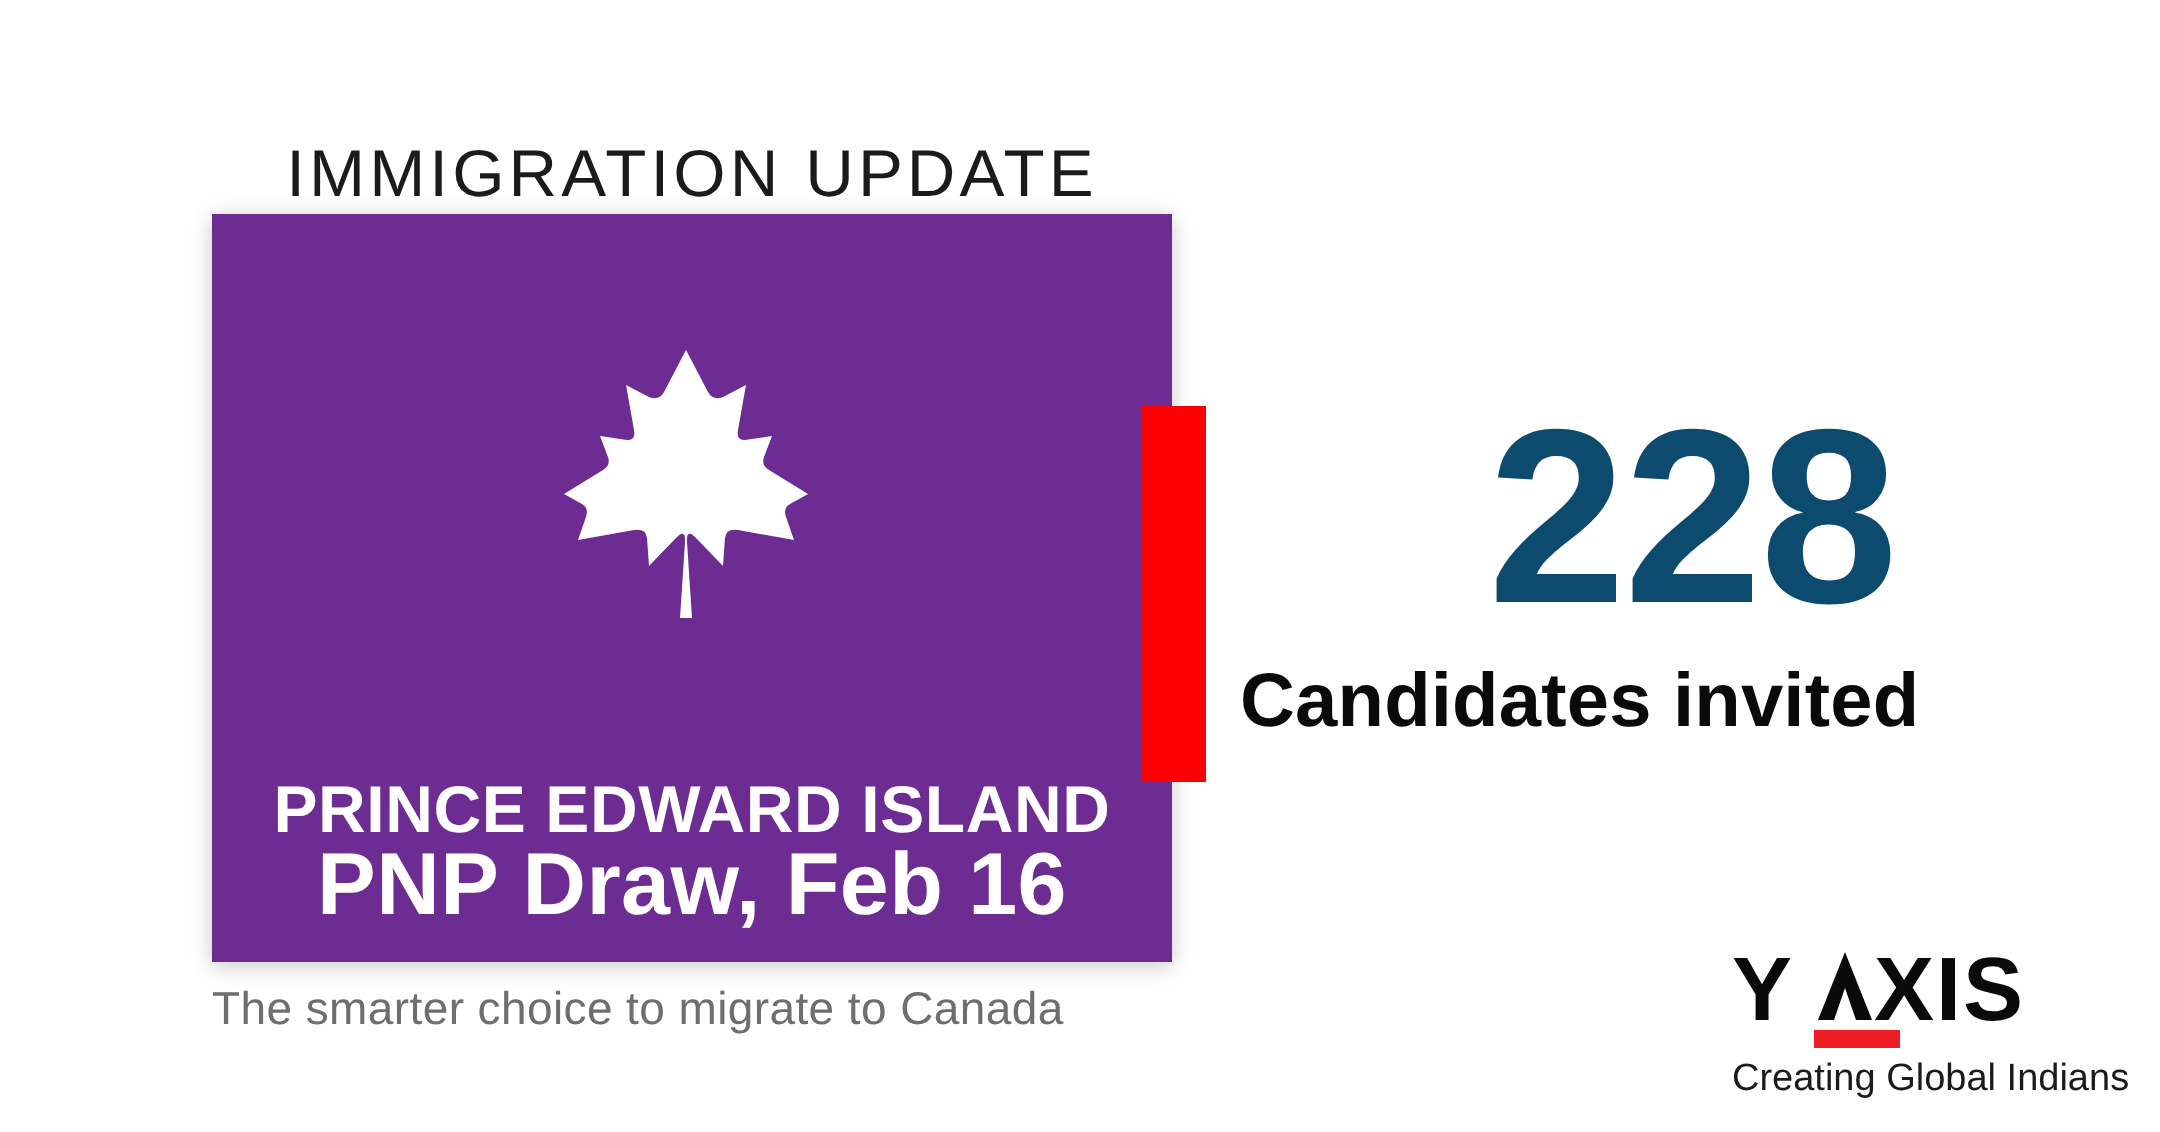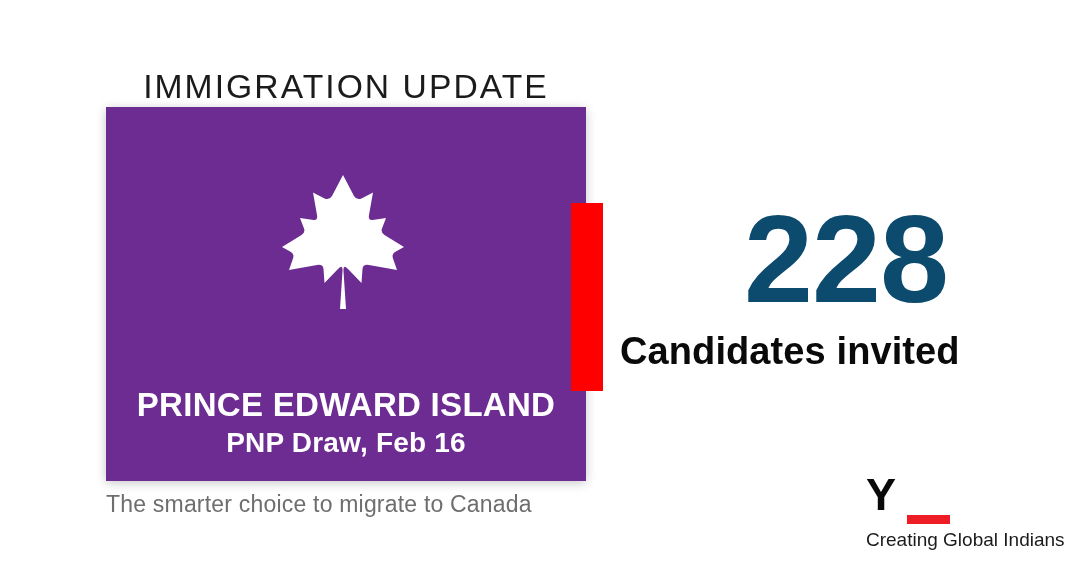--- a/index.html
+++ b/index.html
@@ -87,21 +87,21 @@
 
   .card-subtitle {
     position: absolute;
     left: 106px;
     top: 424px;
     width: 480px;
     text-align: center;
     color: #ffffff;
     font-family: "Liberation Sans", sans-serif;
     font-weight: bold;
-    font-size: 28px;
+    font-size: 44px;
     letter-spacing: 0.2px;
     line-height: 38px;
     white-space: nowrap;
   }
 
   .tagline {
     position: absolute;
     left: 106px;
     top: 489px;
     width: 480px;
@@ -245,18 +245,25 @@
 
   <div class="tagline">The smarter choice to migrate to Canada</div>
 
   <div class="stat-number">228</div>
 
   <div class="stat-label">Candidates invited</div>
 
   <div class="logo">
     <div class="logo-wordmark">
       <span class="logo-y">Y</span>
+      <span class="logo-axis">
+        <span class="logo-lambda">
+          <svg viewBox="0 0 27 34" xmlns="http://www.w3.org/2000/svg" aria-hidden="true">
+            <path fill="#0A0A0A" d="M13.5 0 L27 34 L19 34 L13.5 18 L8 34 L0 34 Z"></path>
+          </svg>
+        </span><span class="logo-xis">XIS</span>
+      </span>
     </div>
     <div class="logo-redbar"></div>
     <div class="logo-sub">Creating Global Indians</div>
   </div>
 
 </div>
 
 </body></html>

